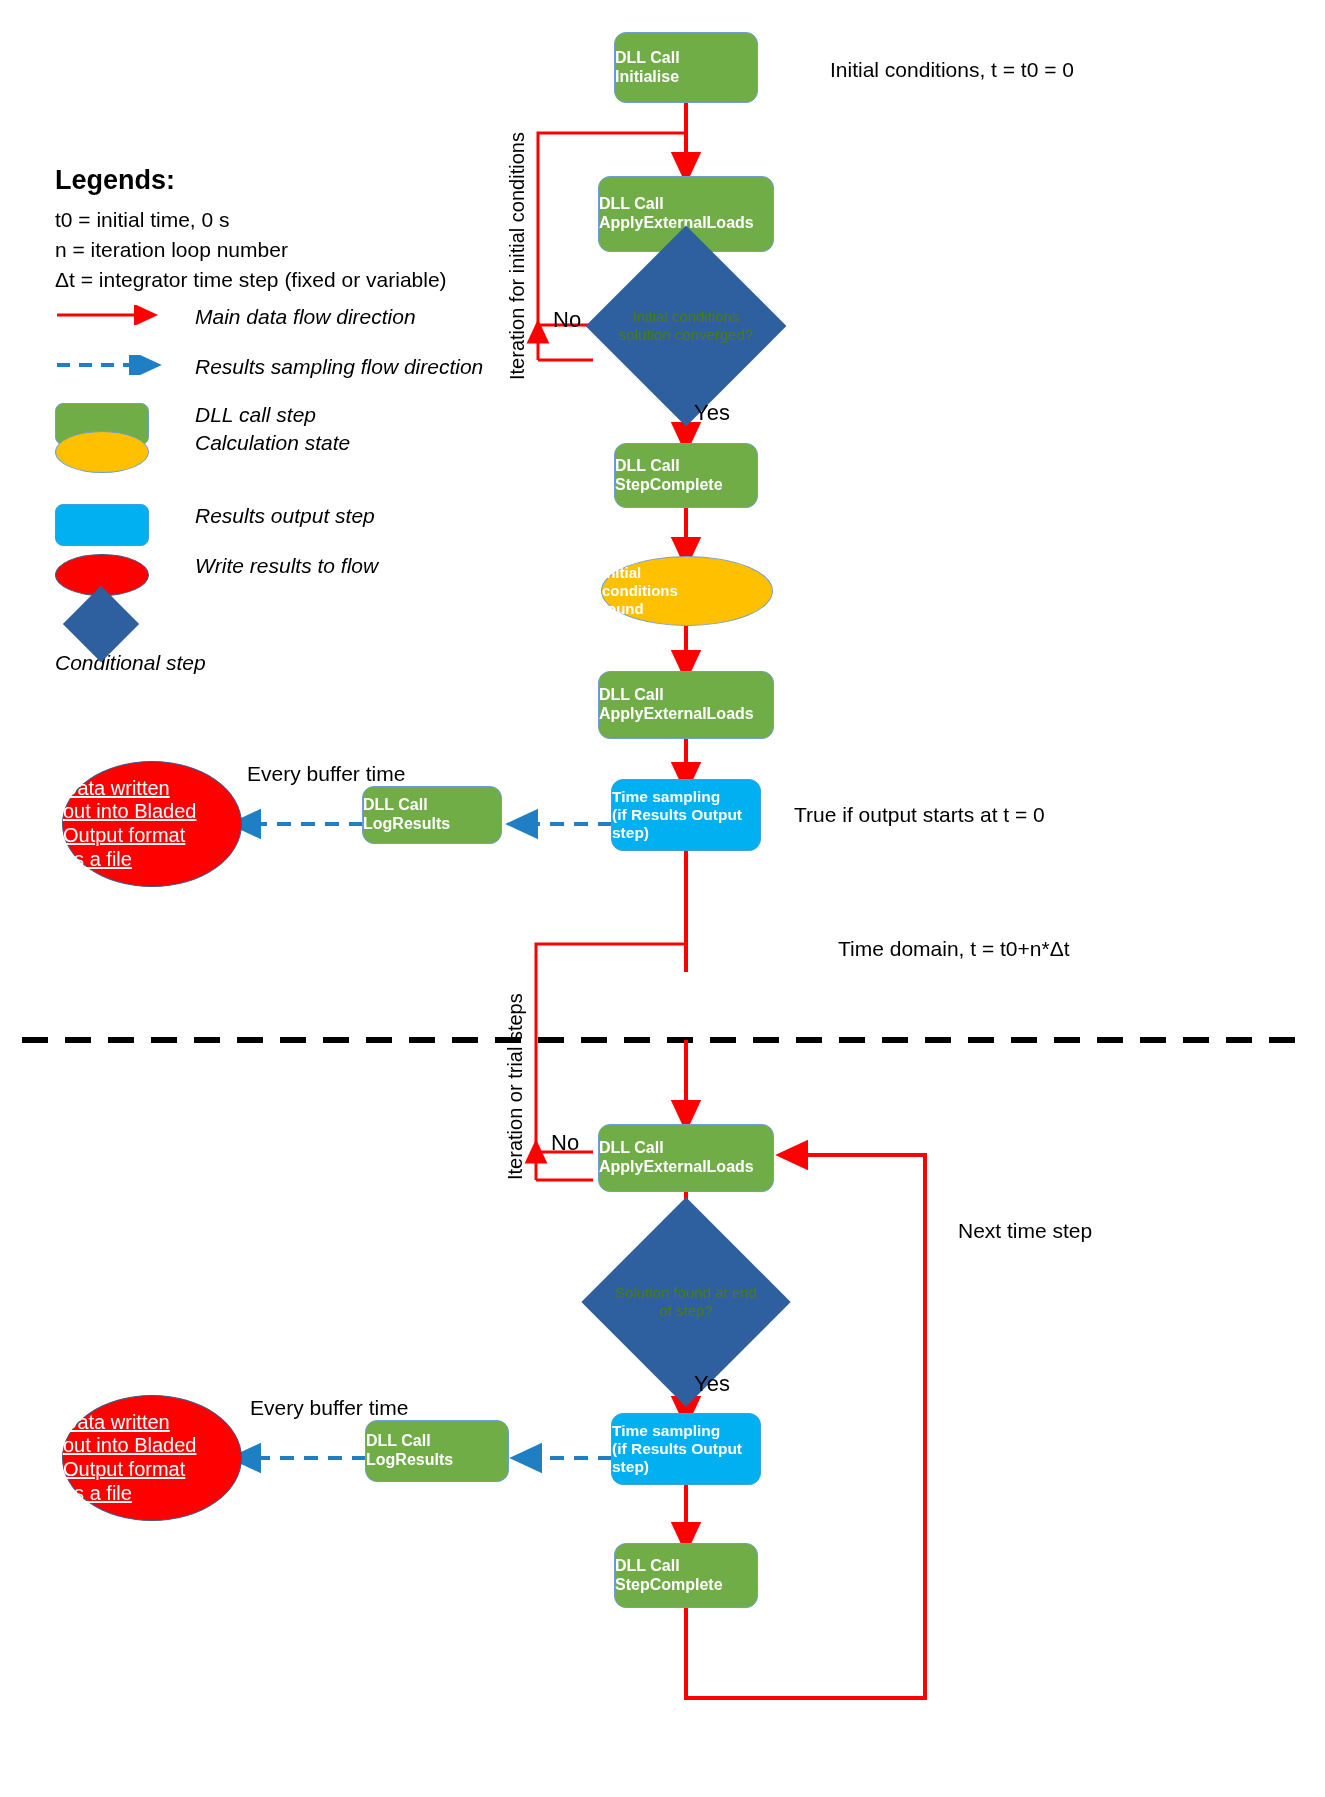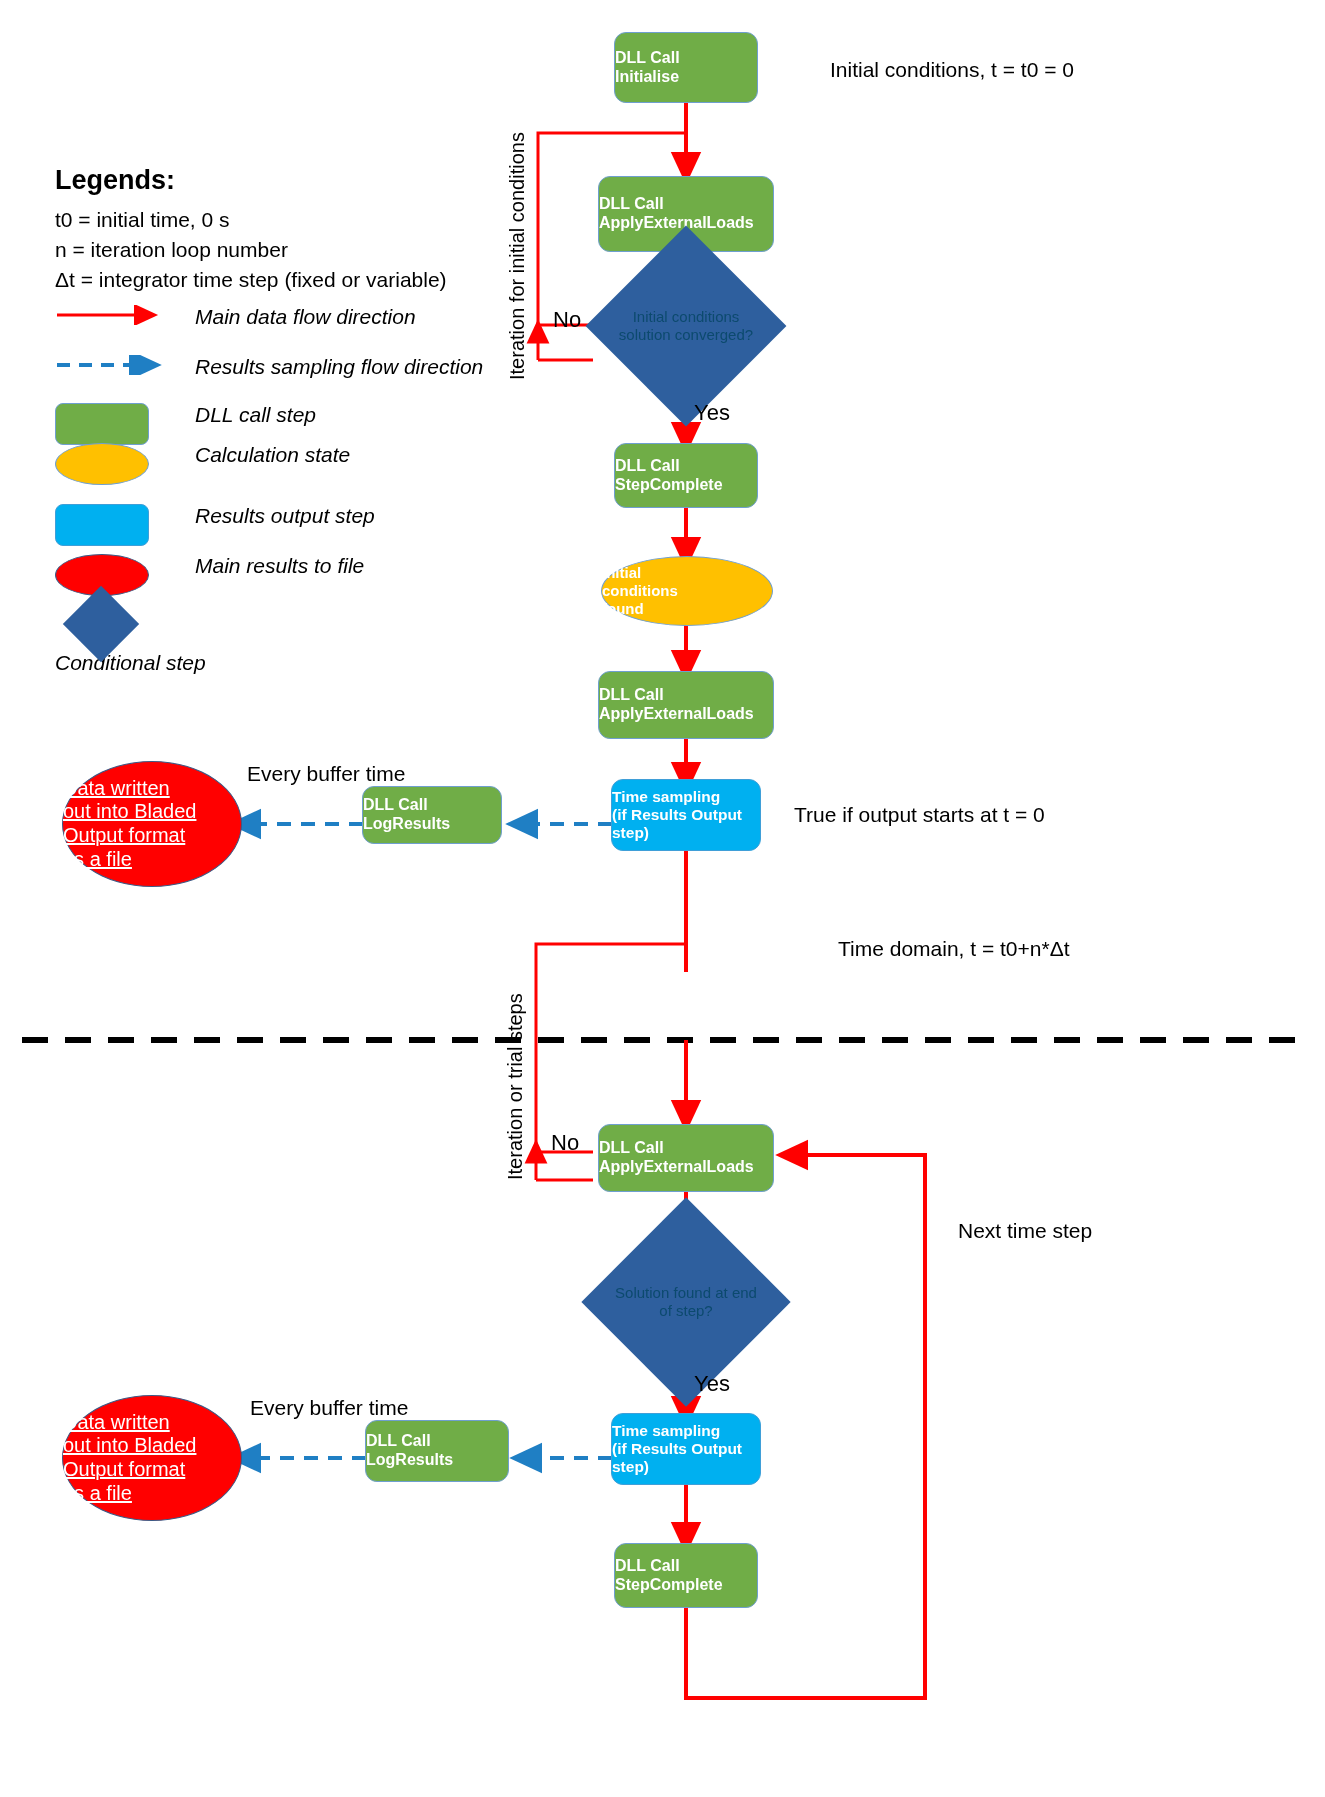--- a/index.html
+++ b/index.html
@@ -70,21 +70,21 @@
     background: #2E5F9E;
     transform: rotate(45deg);
   }
   .diamond-wrap .dlabel {
     position: absolute;
     inset: 0;
     display: flex;
     align-items: center;
     justify-content: center;
     text-align: center;
-    color: #0c4a6e;
+    color: #4d7c0f;
     font-size: 15px;
     line-height: 1.2;
     z-index: 2;
   }
 
   
   .label {
     position: absolute;
     color: #000000;
     font-size: 21px;
@@ -287,39 +287,39 @@
     <div class="legend-text">Results sampling flow direction</div>
   </div>
 
   <div class="legend-row" style="left:55px; top:403px; height:40px;">
     <div class="swatch-cell">
         <div class="sw-green"></div>
       </div>
     <div class="legend-text">DLL call step</div>
   </div>
 
-  <div class="legend-row" style="left:55px; top:443px; height:40px;">
+  <div class="legend-row" style="left:55px; top:431px; height:40px;">
     <div class="swatch-cell">
         <div class="sw-orange"></div>
       </div>
     <div class="legend-text">Calculation state</div>
   </div>
 
   <div class="legend-row" style="left:55px; top:504px; height:40px;">
     <div class="swatch-cell">
         <div class="sw-cyan"></div>
       </div>
     <div class="legend-text">Results output step</div>
   </div>
 
   <div class="legend-row" style="left:55px; top:554px; height:40px;">
     <div class="swatch-cell">
         <div class="sw-red"></div>
       </div>
-    <div class="legend-text">Main results to file</div>
+    <div class="legend-text">Write results to flow</div>
   </div>
 
   <div class="legend-row" style="left:55px; top:597px; height:56px;flex-direction:column;">
     <div class="swatch-cell">
         <div class="sw-diamond"></div>
       </div>
     <div class="legend-text">Conditional step</div>
   </div>
 
   <div class="node green-box" style="left:614px; top:32px; width:144px; height:71px;">

